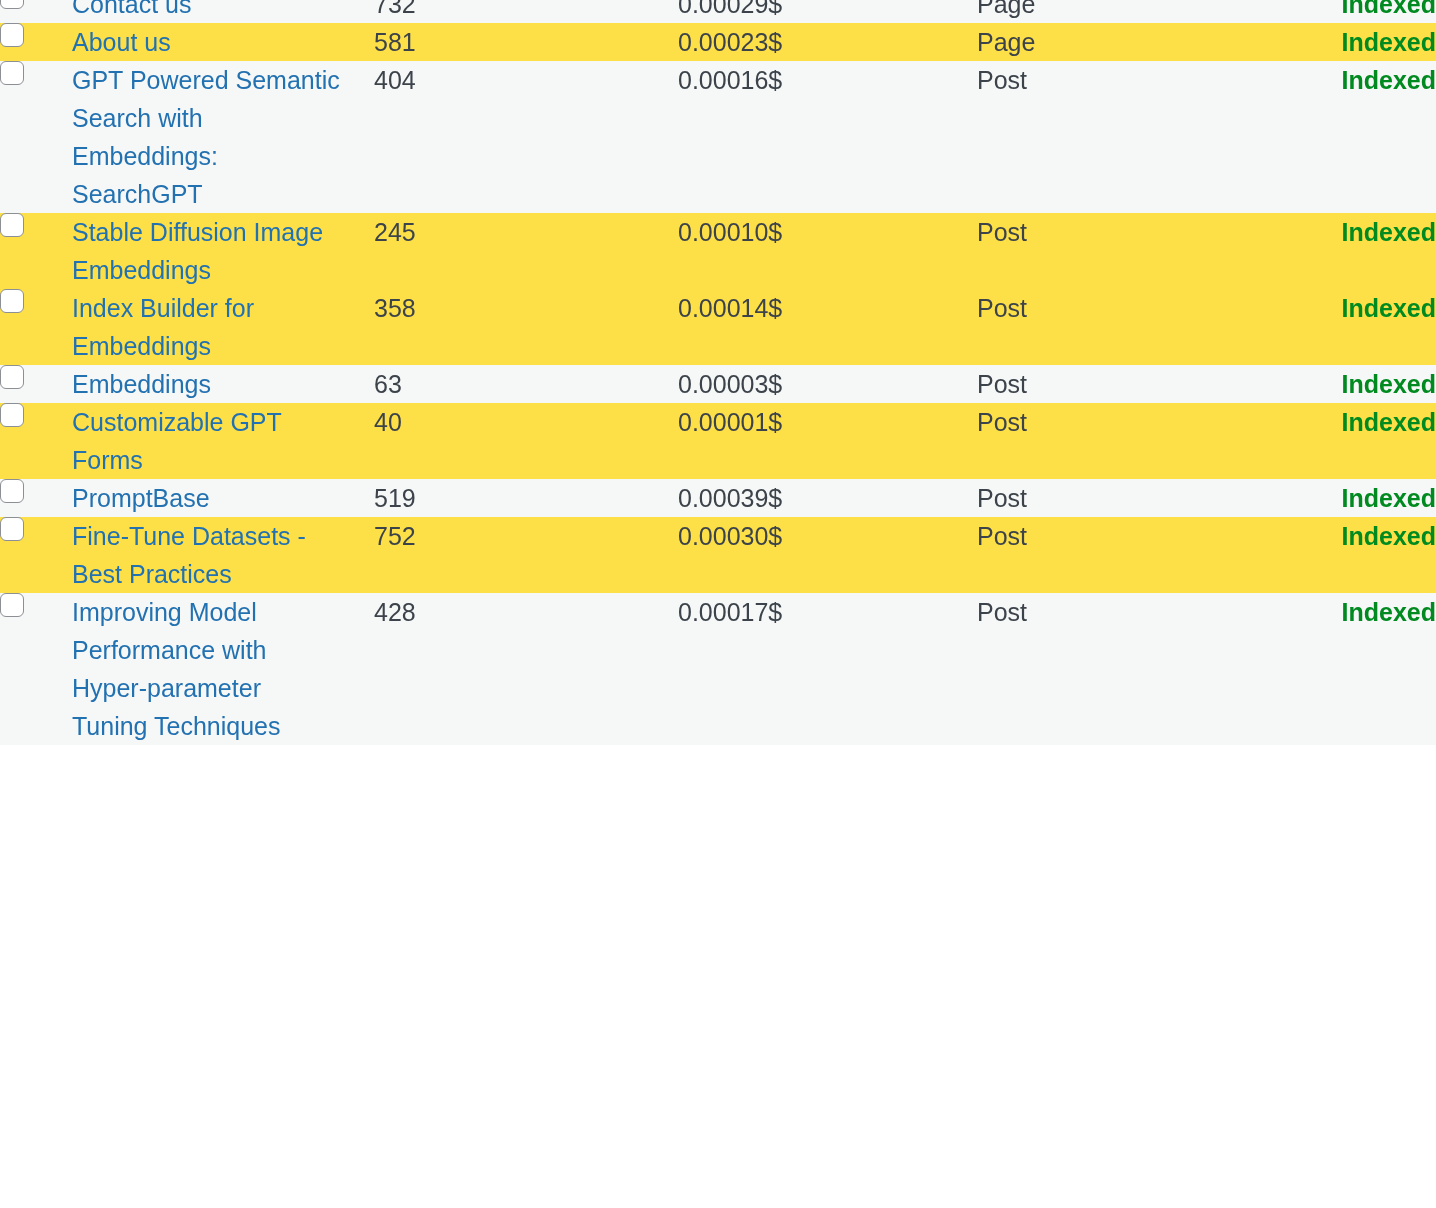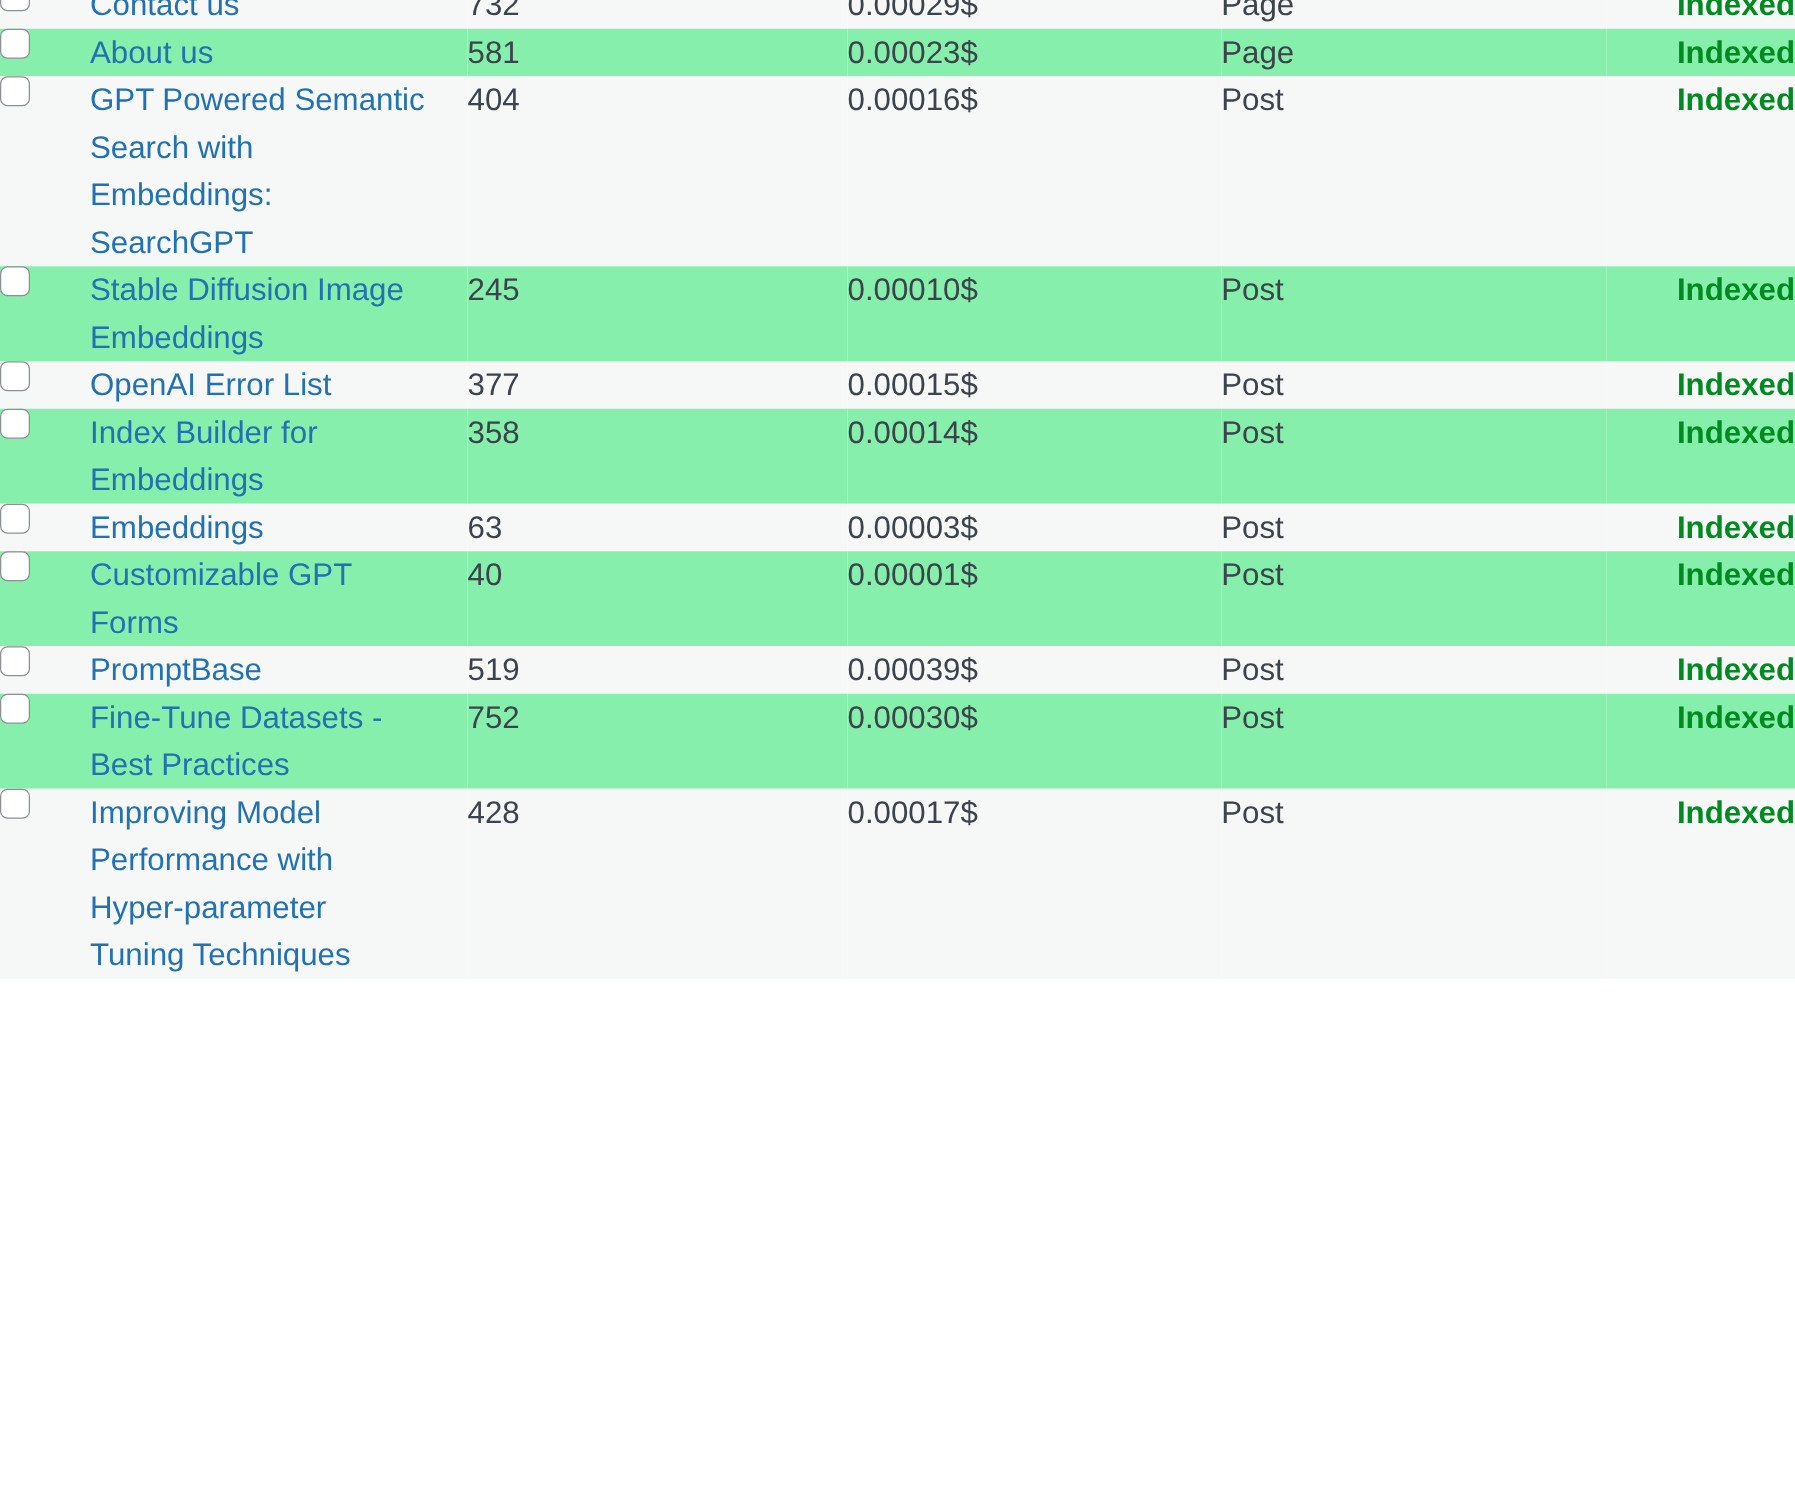--- a/index.html
+++ b/index.html
@@ -21,21 +21,21 @@
     margin-top: -15px;
   }
 
   table.posts-table {
     width: 1436px;
     border-collapse: collapse;
     table-layout: fixed;
   }
 
   table.posts-table tr.post-row {
-    background: #86efac;
+    background: #fde047;
   }
   table.posts-table tr.post-row.striped {
     background: #f6f7f7;
   }
 
   table.posts-table td {
     vertical-align: top;
     padding: 0;
     border: 0;
   }
@@ -151,32 +151,20 @@
             <span class="checkbox" role="checkbox" aria-checked="false"></span>
           </td>
           <td class="cell-title">
             <a class="title-link">Stable Diffusion Image Embeddings</a>
           </td>
           <td class="cell-tokens">245</td>
           <td class="cell-price">0.00010$</td>
           <td class="cell-type">Post</td>
           <td class="cell-status">Indexed</td>
         </tr>
-        <tr class="post-row striped">
-          <td class="cell-cb">
-            <span class="checkbox" role="checkbox" aria-checked="false"></span>
-          </td>
-          <td class="cell-title">
-            <a class="title-link">OpenAI Error List</a>
-          </td>
-          <td class="cell-tokens">377</td>
-          <td class="cell-price">0.00015$</td>
-          <td class="cell-type">Post</td>
-          <td class="cell-status">Indexed</td>
-        </tr>
         <tr class="post-row">
           <td class="cell-cb">
             <span class="checkbox" role="checkbox" aria-checked="false"></span>
           </td>
           <td class="cell-title">
             <a class="title-link">Index Builder for Embeddings</a>
           </td>
           <td class="cell-tokens">358</td>
           <td class="cell-price">0.00014$</td>
           <td class="cell-type">Post</td>

